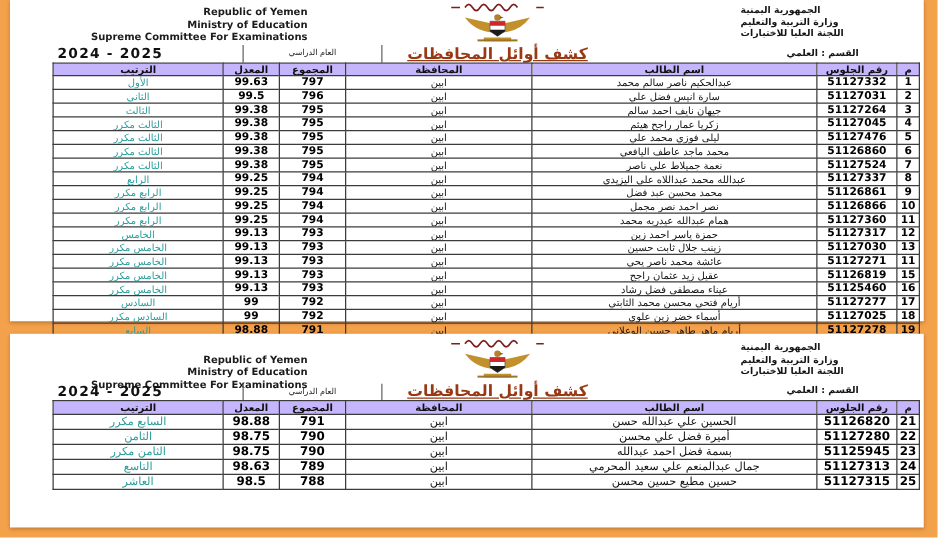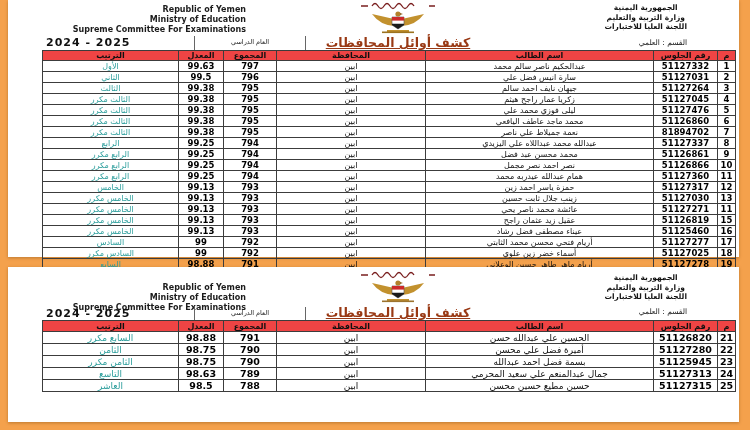--- a/index.html
+++ b/index.html
@@ -37,29 +37,29 @@
 
   .year-label {
     position: absolute; left: 186px; width: 112px; text-align: center;
     direction: rtl; font-size: 6.5px; color: #222;
     border-left: 1px solid #666; border-right: 1px solid #666; padding-top: 2px;
   }
   #panel-top .year-label { top: 36px; height: 14px; }
   #panel-bottom .year-label { top: 40px; height: 13px; }
 
   .hdr-ar {
-    position: absolute; right: 52px; text-align: center; direction: rtl;
+    position: absolute; right: 64px; text-align: left; direction: rtl;
     font-size: 7.5px; font-weight: bold; line-height: 9.5px; color: #141414;
   }
   #panel-top .hdr-ar { top: 3px; }
   #panel-bottom .hdr-ar { top: 6px; }
 
   .section {
     position: absolute; right: 52px; direction: rtl;
-    font-size: 7.5px; font-weight: normal; color: #141414;
+    font-size: 7.5px; font-weight: bold; color: #141414;
   }
   #panel-top .section { top: 38px; }
   #panel-bottom .section { top: 40px; }
 
   .doc-title {
     position: absolute; left: 295px; width: 190px; text-align: center;
     direction: rtl; font-size: 12.5px; font-weight: bold;
     color: #993914; text-decoration: underline;
   }
   #panel-top .doc-title { top: 35px; }
@@ -75,21 +75,21 @@
   table.results {
     position: absolute; left: 34px; width: 693px;
     border-collapse: collapse; direction: rtl; table-layout: fixed;
   }
   #panel-top .results { top: 50px; }
   #panel-bottom .results { top: 53px; }
   .results th, .results td {
     border: 1px solid #3c3c3c; overflow: hidden; white-space: nowrap;
     text-align: center; vertical-align: middle; padding: 0;
   }
-  .results th { font-size: 8px; font-weight: bold; color: #101010; background: #ef4444; }
+  .results th { font-size: 8px; font-weight: bold; color: #101010; background: #c4b5fd; }
   #panel-top .results th { height: 10px; }
   #panel-top .results td { height: 8.8px; }
   #panel-bottom .results th { height: 11px; }
   #panel-bottom .results td { height: 10.2px; }
 
   .results td.c-no, .results td.c-seat, .results td.c-total, .results td.c-avg {
     font-weight: bold; font-size: 8.5px; color: #000;
   }
   .results td.c-name, .results td.c-gov { font-size: 8px; color: #111; }
   .results td.c-rank { font-size: 8px; color: #2a9d9b; }
@@ -208,21 +208,21 @@
           <td class="c-no">6</td>
           <td class="c-seat">51126860</td>
           <td class="c-name">محمد ماجد عاطف اليافعي</td>
           <td class="c-gov">ابين</td>
           <td class="c-total">795</td>
           <td class="c-avg">99.38</td>
           <td class="c-rank">الثالث مكرر</td>
         </tr>
         <tr>
           <td class="c-no">7</td>
-          <td class="c-seat">81894702</td>
+          <td class="c-seat">51127524</td>
           <td class="c-name">نعمة جميلاط علي ناصر</td>
           <td class="c-gov">ابين</td>
           <td class="c-total">795</td>
           <td class="c-avg">99.38</td>
           <td class="c-rank">الثالث مكرر</td>
         </tr>
         <tr>
           <td class="c-no">8</td>
           <td class="c-seat">51127337</td>
           <td class="c-name">عبدالله محمد عبداللاه علي اليزيدي</td>

